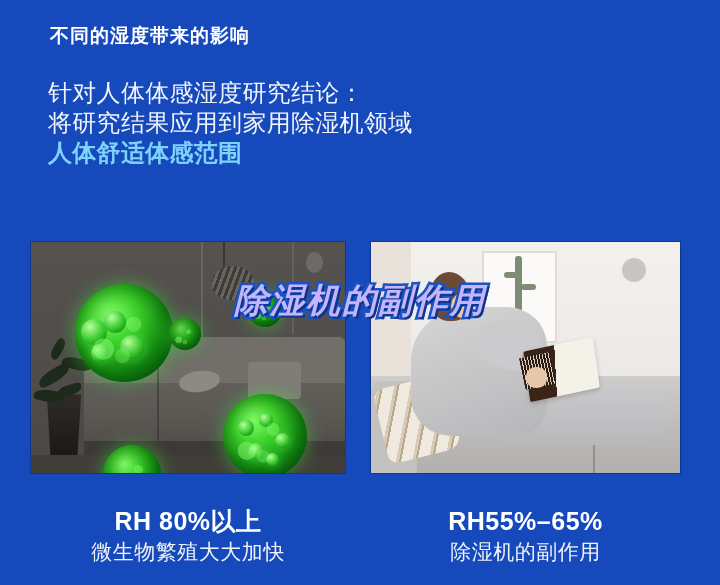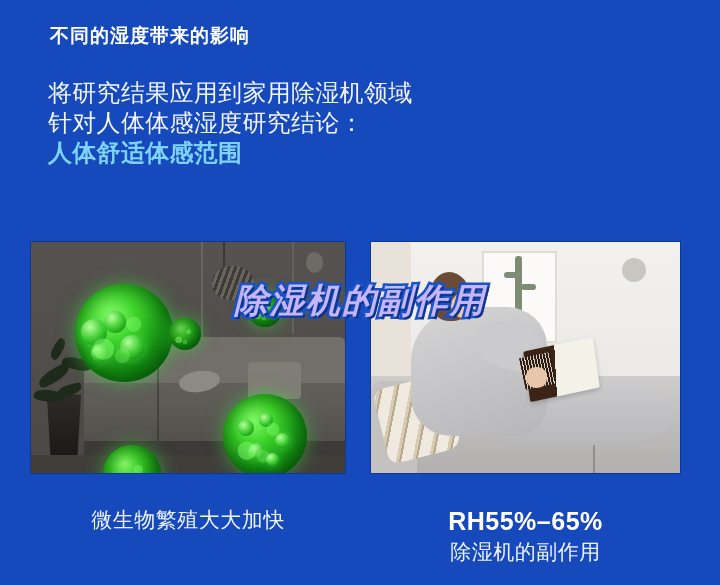--- a/index.html
+++ b/index.html
@@ -457,22 +457,22 @@
   }
 </style>
 </head>
 <body>
 
 <div class="page">
 
   <div class="title">不同的湿度带来的影响</div>
 
   <div class="intro">
+    <div class="intro-line">针对人体体感湿度研究结论：</div>
     <div class="intro-line">将研究结果应用到家用除湿机领域</div>
-    <div class="intro-line">针对人体体感湿度研究结论：</div>
     <div class="intro-line bold">人体舒适体感范围</div>
   </div>
 
   <div class="photo-row">
 
     <div class="photo photo-left">
       <div class="room-dark">
         <div class="rd-wallsplit"></div>
         <div class="rd-wallsplit2"></div>
         <div class="rd-knob"></div>
@@ -532,20 +532,21 @@
         <div class="rl-book-pages"></div>
         <div class="rl-hand"></div>
       </div>
     </div>
   </div>
 
   <div class="overlay-title">除湿机的副作用</div>
 
   <div class="captions">
     <div class="caption caption-left">
+      <div class="caption-main">RH 80%以上</div>
       <div class="caption-sub">微生物繁殖大大加快</div>
     </div>
     <div class="caption caption-right">
       <div class="caption-main">RH55%–65%</div>
       <div class="caption-sub">除湿机的副作用</div>
     </div>
   </div>
 
 </div>
 

